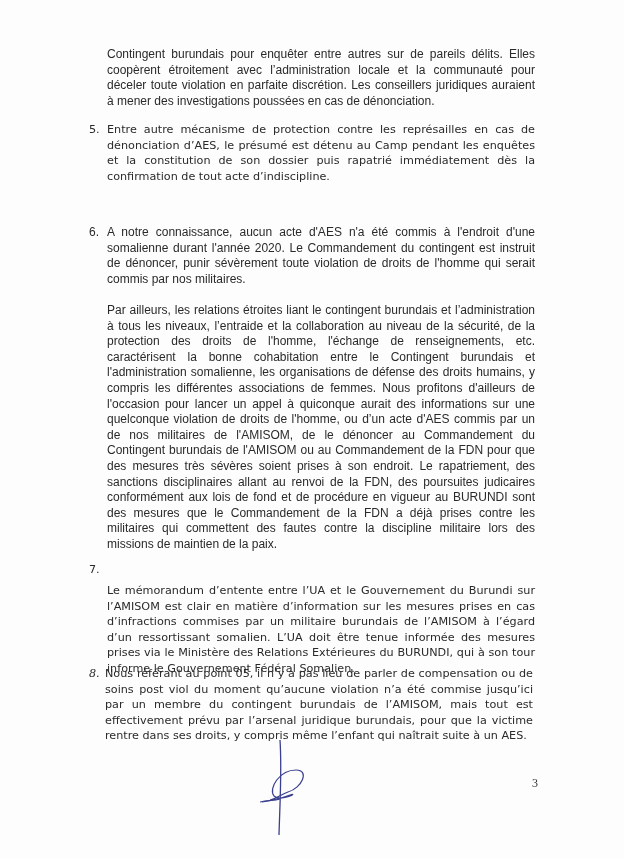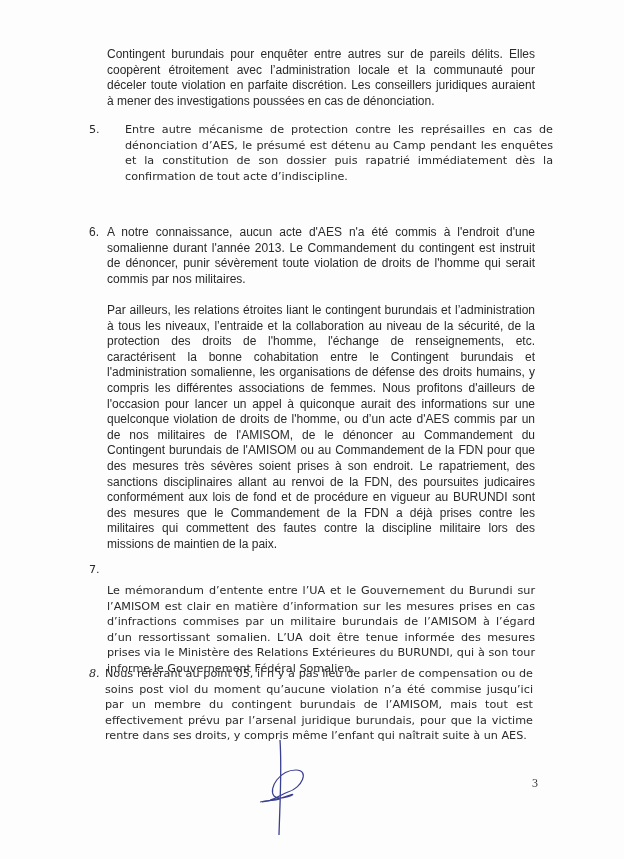--- a/index.html
+++ b/index.html
@@ -18,27 +18,27 @@
 </head>
 <body>
 
 <div class="page">
 
   <div class="para arial" style="left:107px; top:47px; width:428px;">
     <p class="last-line">Contingent burundais pour enquêter entre autres sur de pareils délits. Elles coopèrent étroitement avec l’administration locale et la communauté pour déceler toute violation en parfaite discrétion. Les conseillers juridiques auraient à mener des investigations poussées en cas de dénonciation.</p>
   </div>
 
   <div class="num verdana" style="left:89px; top:122px;">5.</div>
-  <div class="para verdana" style="left:125px; top:122px; width:428px;">
+  <div class="para verdana" style="left:107px; top:122px; width:428px;">
     <p class="last-line">Entre autre mécanisme de protection contre les représailles en cas de dénonciation d’AES, le présumé est détenu au Camp pendant les enquêtes et la constitution de son dossier puis rapatrié immédiatement dès la confirmation de tout acte d’indiscipline.</p>
   </div>
 
   <div class="num arial" style="left:89px; top:225px;">6.</div>
   <div class="para arial" style="left:107px; top:225px; width:428px;">
-    <p class="last-line">A notre connaissance, aucun acte d'AES n'a été commis à l'endroit d'une somalienne durant l'année 2013. Le Commandement du contingent est instruit de dénoncer, punir sévèrement toute violation de droits de l'homme qui serait commis par nos militaires.</p>
+    <p class="last-line">A notre connaissance, aucun acte d'AES n'a été commis à l'endroit d'une somalienne durant l'année 2020. Le Commandement du contingent est instruit de dénoncer, punir sévèrement toute violation de droits de l'homme qui serait commis par nos militaires.</p>
   </div>
 
   <div class="para arial" style="left:107px; top:303px; width:428px;">
     <p class="last-line">Par ailleurs, les relations étroites liant  le contingent burundais et l’administration à tous les niveaux,  l’entraide et la collaboration au niveau de la sécurité, de la protection des droits de l'homme, l'échange de renseignements, etc. caractérisent la bonne cohabitation entre le Contingent burundais et l'administration somalienne, les organisations de défense des droits humains, y compris les différentes associations de femmes. Nous profitons d'ailleurs de l'occasion pour lancer un appel à quiconque aurait des informations sur une quelconque violation de droits de l'homme, ou d’un acte d'AES commis par un de nos militaires de l'AMISOM, de le dénoncer au Commandement du Contingent burundais de l'AMISOM ou au Commandement de la FDN pour que des mesures très sévères soient prises à son endroit. Le rapatriement, des sanctions disciplinaires allant au renvoi de la FDN, des poursuites judicaires conformément aux lois de fond et de procédure en vigueur au BURUNDI sont des mesures que le Commandement de la FDN a déjà prises contre les militaires qui commettent des fautes contre la discipline militaire lors des missions de maintien de la paix.</p>
   </div>
 
 
   <div class="num verdana" style="left:89px; top:562px;">7.</div>
   <div class="para verdana" style="left:107px; top:562px; width:428px;margin-top:21px;">
     <p class="last-line">Le mémorandum d’entente entre l’UA et le Gouvernement du Burundi sur l’AMISOM est clair en matière d’information sur les mesures prises en cas d’infractions commises par un militaire burundais de l’AMISOM à l’égard d’un ressortissant somalien. L’UA doit être tenue informée des mesures prises via le Ministère des Relations Extérieures du BURUNDI, qui à son tour informe le Gouvernement Fédéral Somalien.</p>

